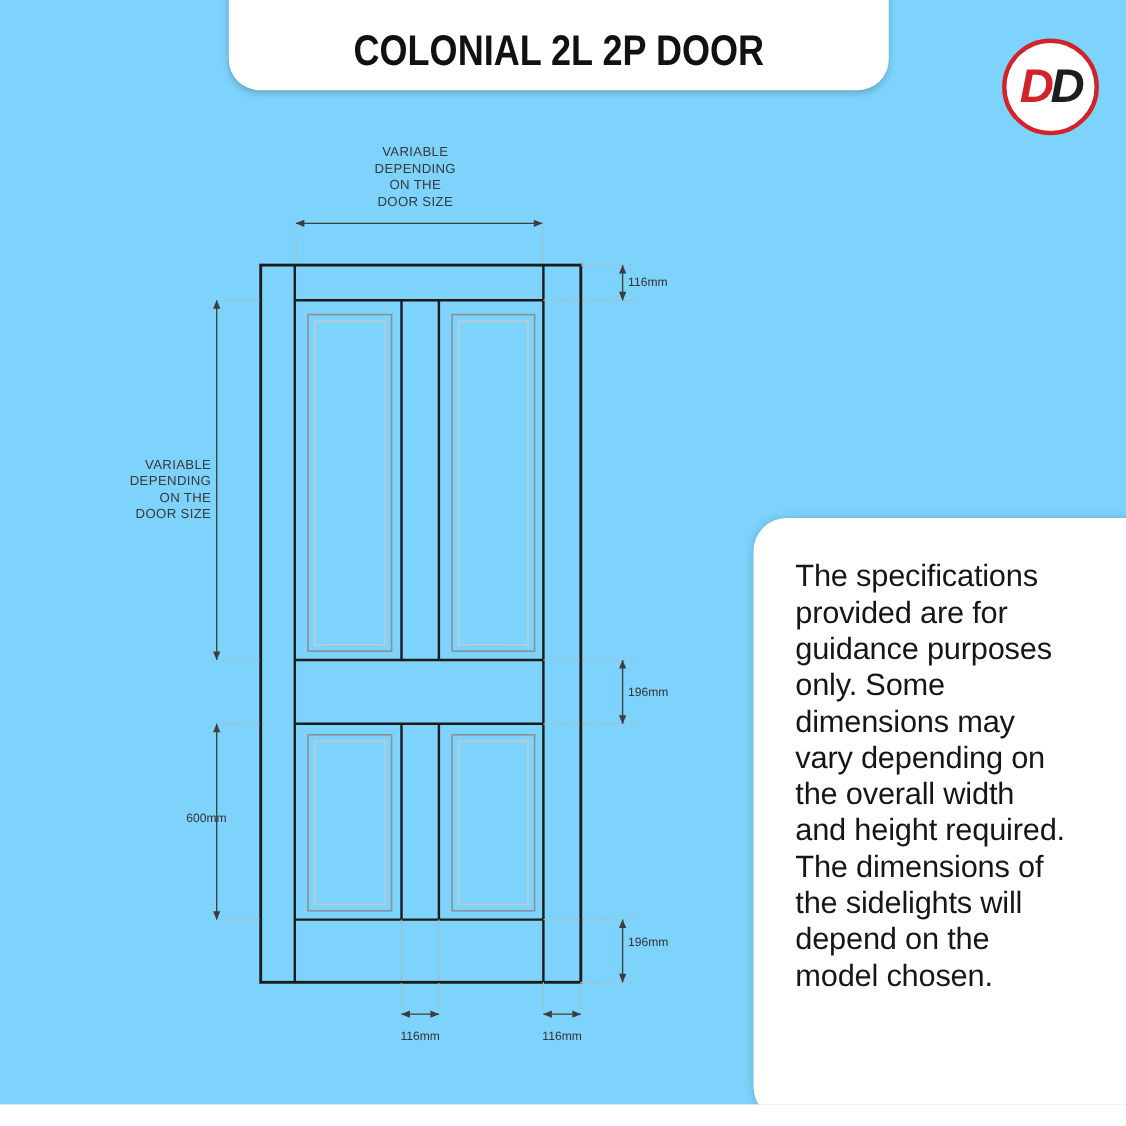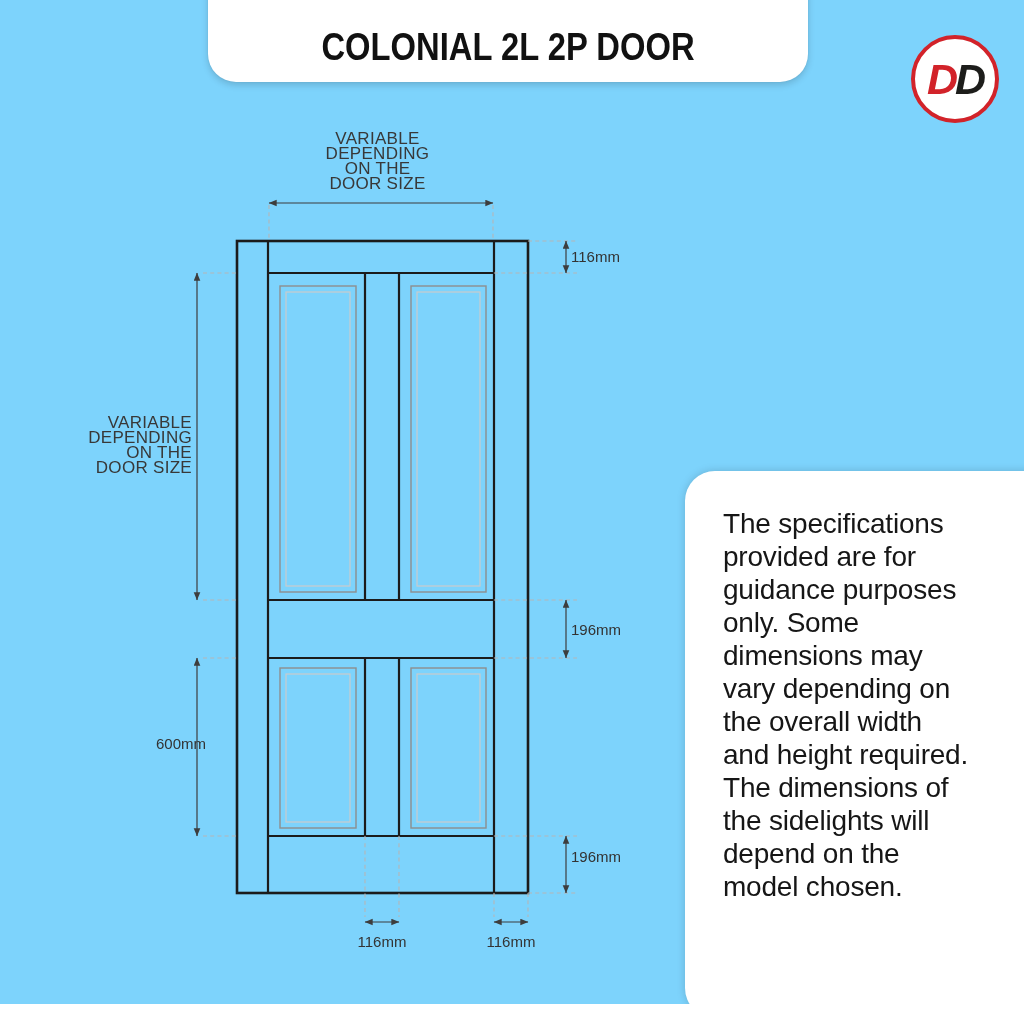--- a/index.html
+++ b/index.html
@@ -22,24 +22,24 @@
 
   
   svg.drawing{position:absolute;left:0;top:0;}
   .struct{stroke:#1b1b1b;fill:none;}
   .panel-outer{stroke:#8e8e8e;stroke-width:1.4;fill:none;}
   .panel-inner{stroke:#cbcbcb;stroke-width:1.2;fill:none;}
   .dim-line{stroke:#3d3d3d;stroke-width:1.2;fill:none;}
   .dash{stroke:#b6b6b6;stroke-width:1.1;stroke-dasharray:4 3.2;fill:none;}
 
   
-  .lbl{position:absolute;color:#383838;font-size:17px;line-height:15px;letter-spacing:.3px;}
+  .lbl{position:absolute;color:#383838;font-size:12px;line-height:15px;letter-spacing:.3px;}
   .lbl-top{left:295px;top:131px;width:165px;text-align:center;}
   .lbl-left{left:50px;top:415px;width:142px;text-align:right;}
-  .dim{position:absolute;font-size:15px;line-height:16px;color:#333;white-space:nowrap;}
+  .dim{position:absolute;font-size:11px;line-height:16px;color:#333;white-space:nowrap;}
   .dim-r116{left:571px;top:249px;}
   .dim-r196m{left:571px;top:622px;}
   .dim-r196b{left:571px;top:849px;}
   .dim-600{left:136px;top:736px;width:70px;text-align:right;}
   .dim-b116c{left:347px;top:934px;width:70px;text-align:center;}
   .dim-b116r{left:476px;top:934px;width:70px;text-align:center;}
 
   
   .note{position:absolute;left:685px;top:471px;width:380px;height:547px;background:#ffffff;
         border-radius:30px 0 0 30px;box-shadow:0 0 8px rgba(0,0,0,.17);}

